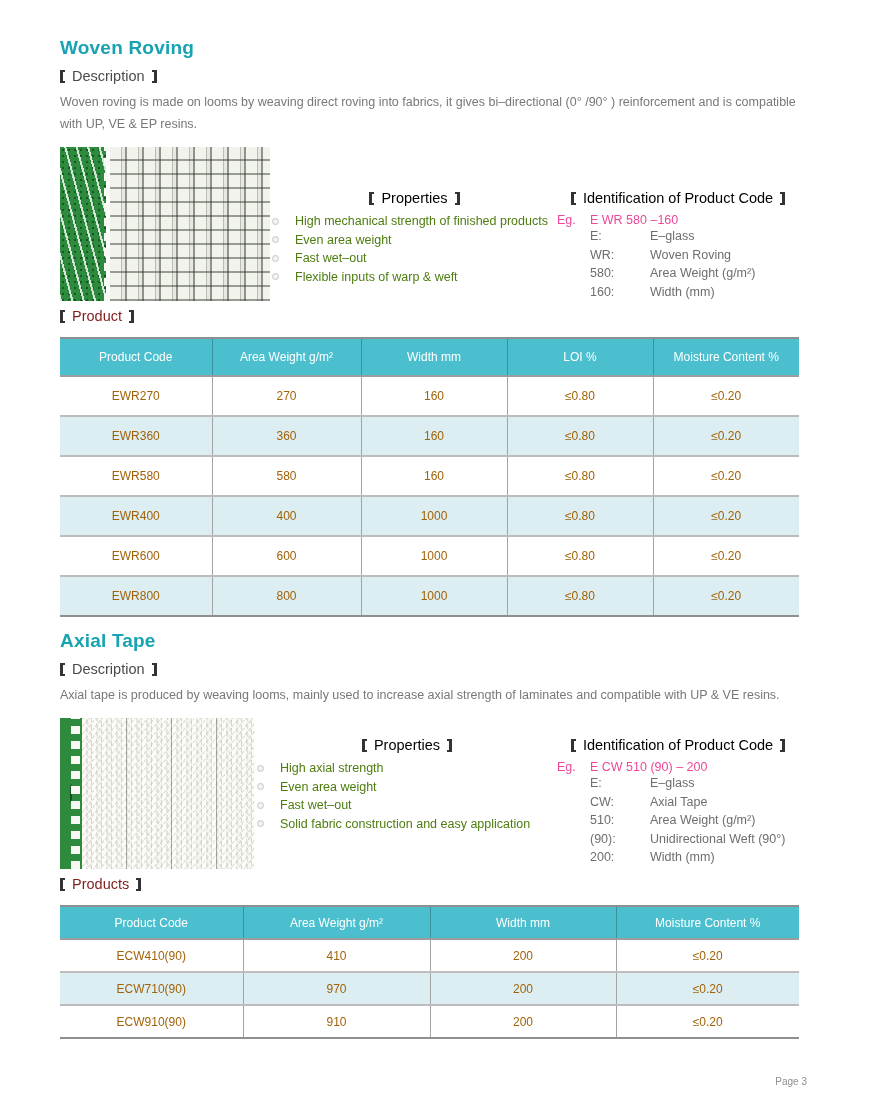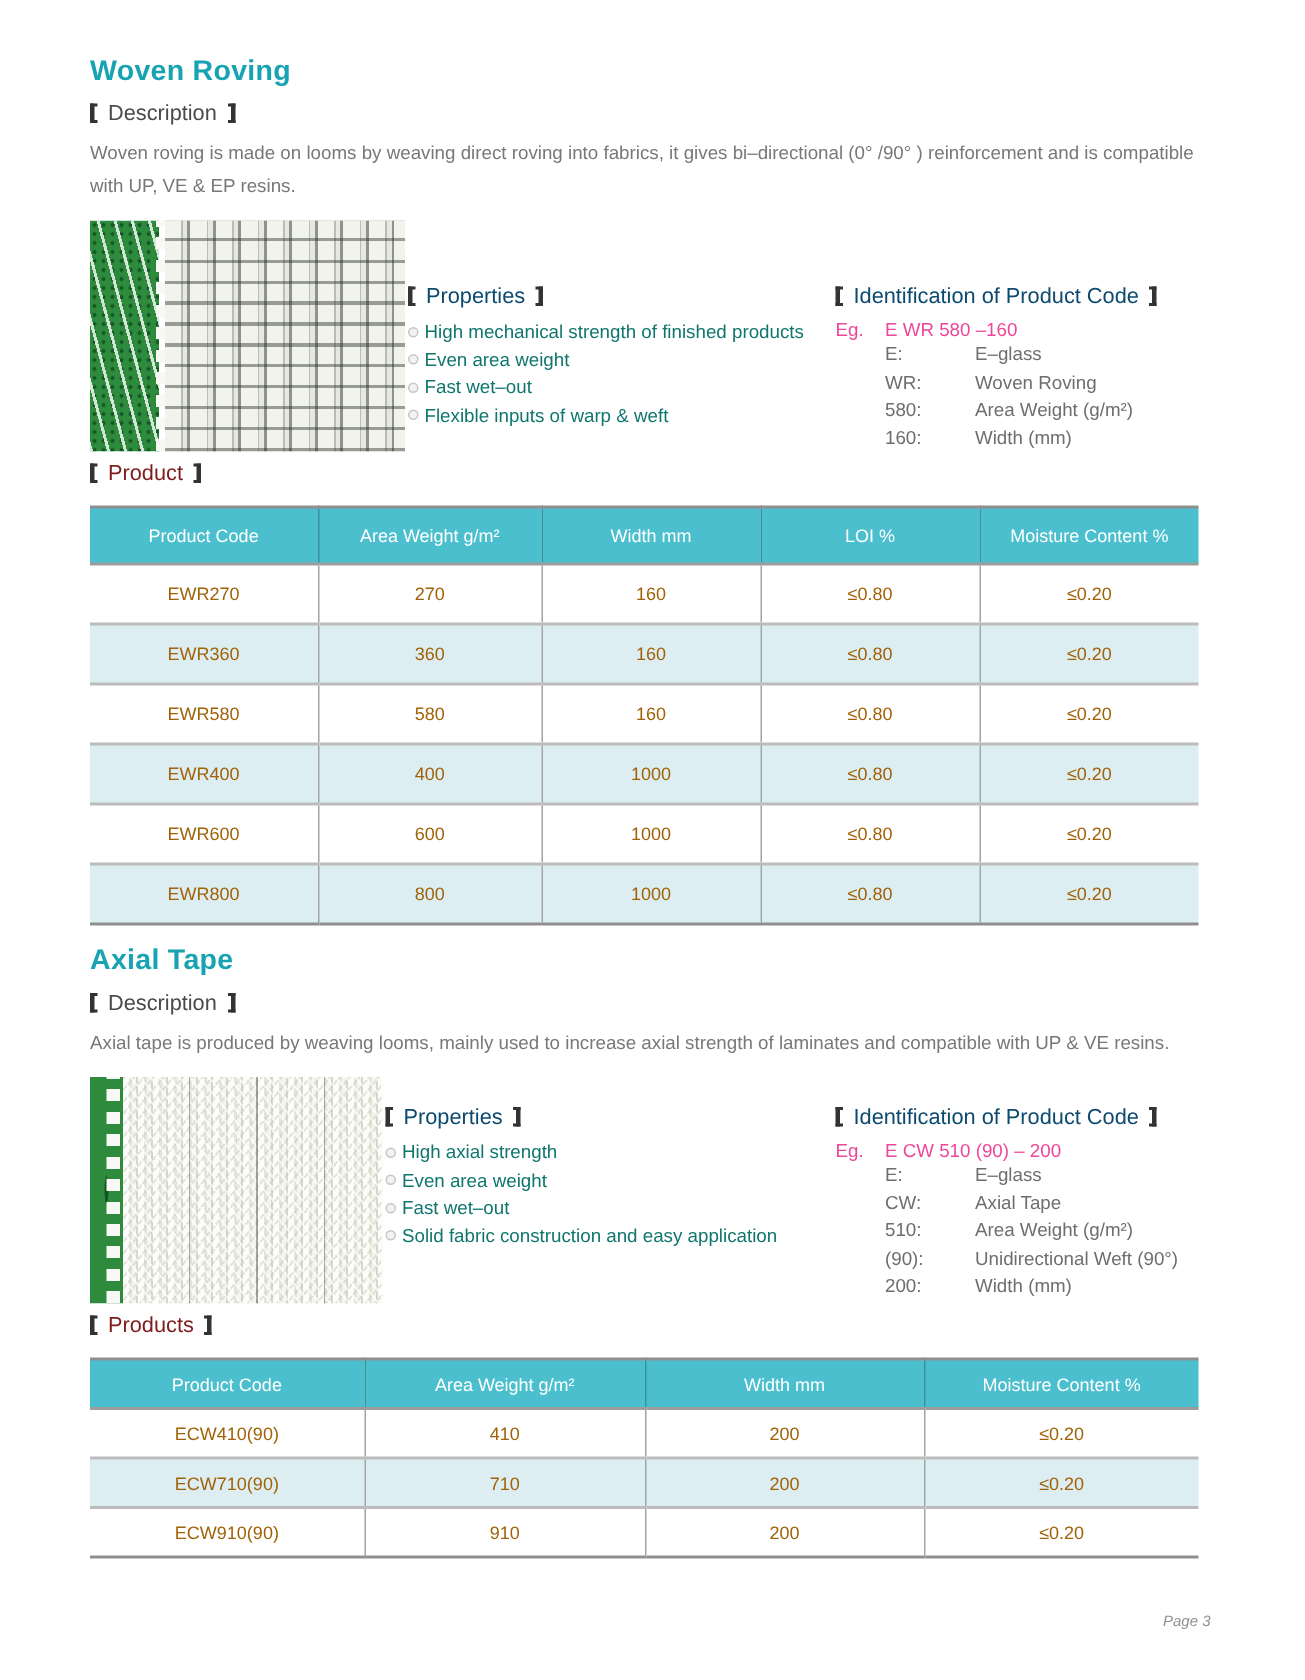--- a/index.html
+++ b/index.html
@@ -58,23 +58,23 @@
       repeating-linear-gradient(90deg, #fcfcf9 0 4px, #e4e4da 4px 6px, #f5f5f0 6px 9px, #d6d6cb 9px 10px);
   }
 
   .props-col { flex:none; padding-left:2px; }
   .s1 .props-col { width:287px; padding-top:43px; }
   .s2 .props-col { width:302px; padding-top:19px; }
   .ident-col { flex:1; }
   .s1 .ident-col { padding-top:43px; }
   .s2 .ident-col { padding-top:19px; }
 
-  .inner-header { font-size:14.5px; color:#0c4a6e; }
+  .inner-header { font-size:14.5px; color:#000000;text-align:center; }
   .prop-list { list-style:none; margin-top:6px; }
-  .prop-list li { font-size:12.5px; color:#0f766e; line-height:18.5px; display:flex; align-items:center; }
+  .prop-list li { font-size:12.5px; color:#4d7c0f; line-height:18.5px; display:flex; align-items:center;gap:12px; }
   .ring { flex:none; width:7px; height:7px; border:1.5px solid #c6c6c6; border-radius:50%; margin-right:4px; background:#f2f2f2; }
 
   .eg-line { margin-top:7px; font-size:12.5px; color:#ec4899; display:flex; }
   .eg-label { width:33px; flex:none; }
   .ident-entries { margin-left:33px; }
   .ident-entry { display:flex; font-size:12.5px; color:#6e6e6e; line-height:18.5px; }
   .ident-entry .lab { width:60px; flex:none; }
 
   .product-header { margin-top:7px; font-size:14.5px; color:#7f1d1d; }
 
@@ -90,21 +90,21 @@
   }
   td:first-child { border-left:none; }
   tbody tr:first-child td { border-top:none; }
   tbody tr:nth-child(even) td { background:#ddeef3; }
   tbody tr:last-child td { border-bottom:2px solid #8f8f8f; }
   .t1 th { height:38px; }
   .t1 td { height:40px; }
   .t2 th { height:33px; }
   .t2 td { height:33px; }
 
-  .page-num { position:absolute; right:63px; bottom:33px; font-size:10px; color:#8f8f8f;font-style:italic; }
+  .page-num { position:absolute; right:63px; bottom:33px; font-size:10px; color:#8f8f8f; }
 </style>
 </head>
 <body>
 
 <div class="content">
 
   <div class="section s1">
     <div class="sec-title">Woven Roving</div>
 
     <div class="bracket-header">
@@ -335,21 +335,21 @@
         </thead>
         <tbody>
           <tr>
             <td>ECW410(90)</td>
             <td>410</td>
             <td>200</td>
             <td>≤0.20</td>
           </tr>
           <tr>
             <td>ECW710(90)</td>
-            <td>710</td>
+            <td>970</td>
             <td>200</td>
             <td>≤0.20</td>
           </tr>
           <tr>
             <td>ECW910(90)</td>
             <td>910</td>
             <td>200</td>
             <td>≤0.20</td>
           </tr>
         </tbody>

